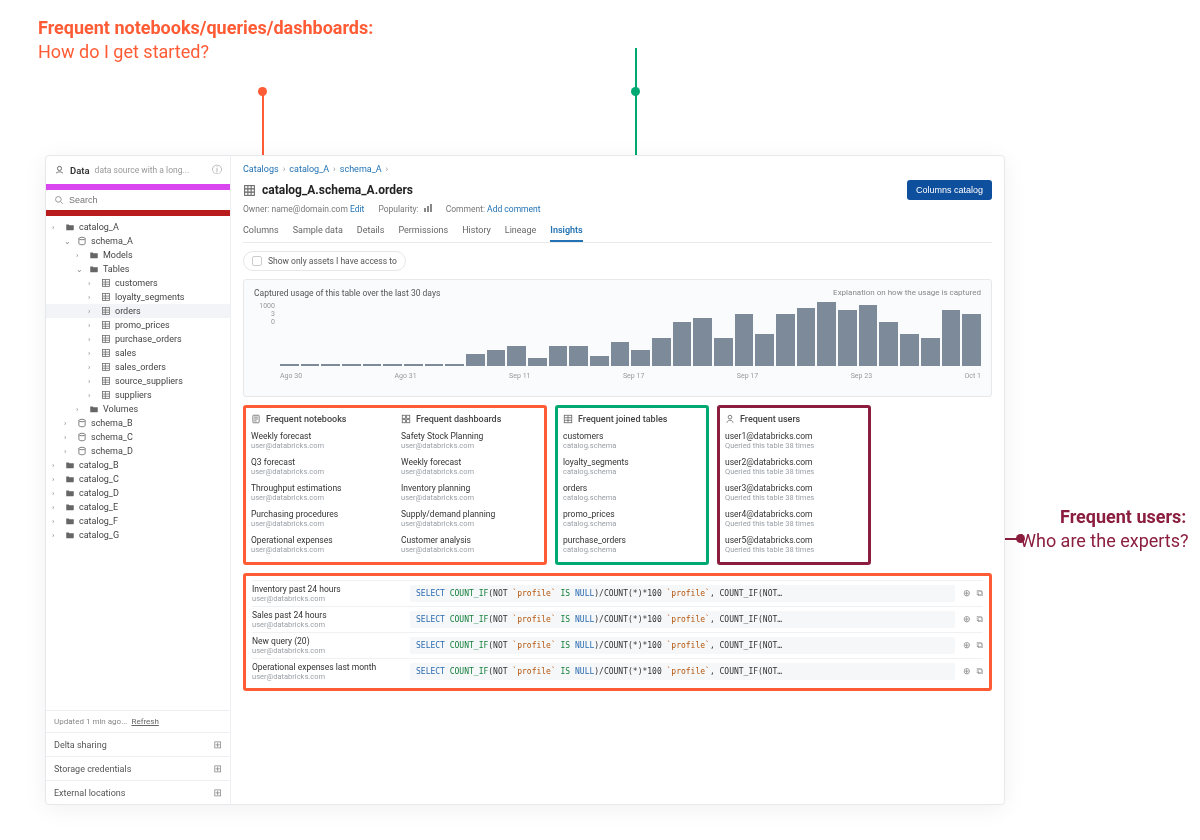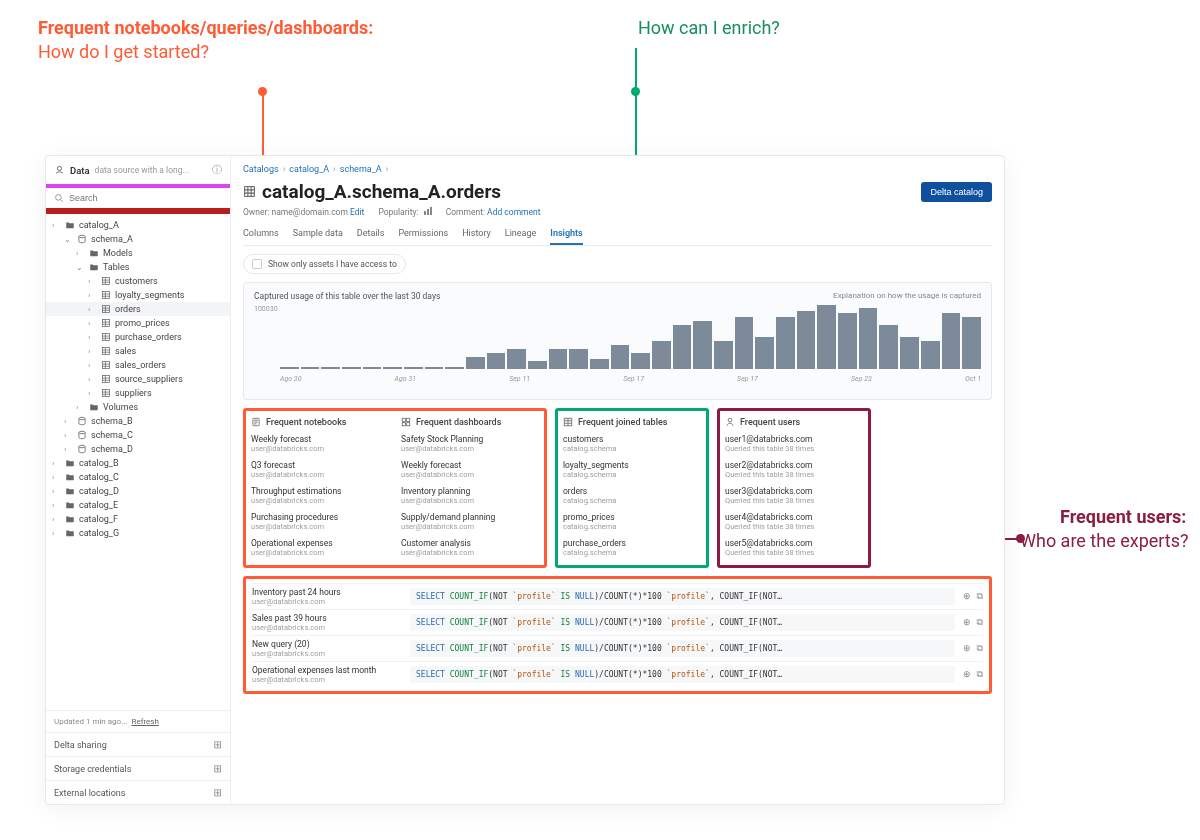--- a/index.html
+++ b/index.html
@@ -34,21 +34,21 @@
     border: 1px solid #e6e8eb;
     border-radius: 4px;
     box-shadow: 0 4px 24px rgba(0,0,0,0.06);
     display: flex;
     font-size: 9px;
     color: #333;
   }
 
   
   .sidebar { width: 185px; border-right: 1px solid #edeff2; display: flex; flex-direction: column; }
-  .side-head { display: flex; align-items: center; padding: 7px 8px; gap: 5px; border-bottom: 4px solid #d946ef; }
+  .side-head { display: flex; align-items: center; padding: 7px 8px; gap: 5px; border-bottom: 6px solid #d946ef; }
   .side-head .label { font-weight: 600; font-size: 9.5px; }
   .side-head .desc  { color: #999; font-size: 8.5px; white-space: nowrap; overflow: hidden; text-overflow: ellipsis; flex: 1; }
   .side-head .info  { color: #999; font-size: 10px; margin-left: auto; }
   .search-row { display: flex; align-items: center; gap: 5px; padding: 5px 8px; border-bottom: 6px solid #b91c1c; color: #999; }
   .search-row input { border: none; outline: none; font-size: 9px; flex: 1; color: #555; }
   .tree { flex: 1; overflow: auto; padding: 4px 0; }
   .tree-item { display: flex; align-items: center; gap: 4px; padding: 2px 6px; color: #444; cursor: pointer; white-space: nowrap; }
   .tree-item.selected { background: #f2f4f7; }
   .tree-item .chev { width: 8px; display: inline-block; color: #888; font-size: 8px; }
   .tree-item .ico { width: 11px; display: inline-flex; justify-content: center; color: #666; }
@@ -62,43 +62,43 @@
   .updated { padding: 6px 8px; font-size: 8px; color: #888; display: flex; gap: 4px; }
   .updated a { color: #666; text-decoration: underline; cursor: pointer; }
   .footer-row { display: flex; justify-content: space-between; align-items: center; padding: 6px 8px; border-top: 1px solid #edeff2; color: #555; cursor: pointer; }
   .footer-row .plus { color: #888; font-size: 10px; }
 
   
   .main { flex: 1; padding: 8px 12px 4px; overflow: hidden; display: flex; flex-direction: column; }
   .breadcrumb { display: flex; align-items: center; gap: 4px; color: #2272b4; font-size: 9px; }
   .breadcrumb .sep { color: #999; }
   .title-row { display: flex; align-items: center; justify-content: space-between; margin: 6px 0 4px; }
-  .title-row h1 { font-size: 19px; font-weight: 700; display: flex; align-items: center; gap: 6px; color: #222; }
+  .title-row h1 { font-size: 12px; font-weight: 700; display: flex; align-items: center; gap: 6px; color: #222; }
   .title-row h1 svg { width: 13px; height: 13px; color: #666; }
   .create-btn { background: #0e4f9e; color: #fff; border: none; border-radius: 3px; padding: 5px 9px; font-size: 9px; cursor: pointer; }
 
   .meta-row { display: flex; gap: 14px; color: #777; font-size: 8.5px; align-items: center; margin-bottom: 6px; }
   .meta-row .link { color: #2272b4; cursor: pointer; }
 
   .tabs { display: flex; gap: 14px; border-bottom: 1px solid #e8eaec; font-size: 9px; color: #666; }
   .tabs .tab { padding: 5px 0; cursor: pointer; }
   .tabs .tab.active { color: #2272b4; border-bottom: 2px solid #2272b4; font-weight: 600; }
 
   .checkbox-row { margin: 8px 0; display: flex; align-items: flex-end; gap: 6px; border: 1px solid #e5e7ea; border-radius: 10px; padding: 4px 8px; width: fit-content; color: #555; font-size: 8.5px; }
   .checkbox-row .box { width: 10px; height: 10px; border: 1px solid #ccc; border-radius: 2px; }
 
   
   .chart-box { border: 1px solid #e6e8eb; border-radius: 3px; padding: 8px 10px 16px; margin-bottom: 8px; background: #fafbfc; }
   .chart-head { display: flex; justify-content: space-between; font-size: 8.5px; color: #555; margin-bottom: 4px; }
   .chart-head .right { color: #888; font-size: 8px; }
   .chart { position: relative; height: 78px; }
-  .yaxis { position: absolute; left: 0; top: 0; bottom: 14px; width: 24px; display: flex; flex-direction: row; font-size: 7px; color: #999; text-align: right; padding-right: 3px; }
+  .yaxis { position: absolute; left: 0; top: 0; bottom: 14px; width: 24px; display: flex; flex-direction: column; font-size: 7px; color: #999; text-align: right; padding-right: 3px; }
   .plot { position: absolute; left: 26px; right: 0; top: 0; bottom: 14px; display: flex; align-items: flex-end; gap: 2px; }
   .bar { flex: 1; background: #7d8a9a; }
-  .xaxis { position: absolute; left: 26px; right: 0; bottom: 0; display: flex; justify-content: space-between; font-size: 7px; color: #999; font-style: italic; }
+  .xaxis { position: absolute; left: 26px; right: 0; bottom: 0; display: flex; justify-content: space-between; font-size: 7px; color: #999; }
 
   
   .cards-row { display: flex; gap: 8px; margin-bottom: 8px; position: relative; z-index: 3; }
   .card-group { display: flex; gap: 8px; border-radius: 3px; padding: 3px; }
   .card-group.orange { border: 3px solid #ff5c35; }
   .card-group.green  { border: 3px solid #00a972; }
   .card-group.maroon { border: 3px solid #8b1e3f; }
   .card { width: 142px; background: #fff; }
   .card-head { display: flex; align-items: center; gap: 5px; font-size: 9px; color: #444; padding: 3px 2px 5px; font-weight: 500; }
   .card-head svg { width: 10px; height: 10px; color: #666; }
@@ -126,21 +126,20 @@
 
 </style>
 </head>
 <body>
 
 <div class="callout callout-orange" style="left:38px; top:16px; width:360px;">
   <div class="title">Frequent notebooks/queries/dashboards:</div>
   <div class="sub">How do I get started?</div>
 </div>
 <div class="callout callout-green" style="left:638px; top:16px; width:200px;">
-  <div class="sub">How can I enrich?</div>
 </div>
 <div class="callout callout-maroon" style="left:1020px; top:505px; width:170px;">
   <div class="title">Frequent users:</div>
   <div class="sub">Who are the experts?</div>
 </div>
 
 <div style="color:#ff5c35">
   <div class="dot" style="left:258px; top:87px;"></div>
   <div class="line" style="left:262px; top:91px; width:2px; height:385px;"></div>
 </div>
@@ -433,21 +432,21 @@
       </div>
 
     <div class="title-row">
       <h1>
         <svg viewBox="0 0 16 16" fill="none" stroke="#666" stroke-width="1.3">
             <rect x="2" y="2" width="12" height="12"></rect>
             <path d="M2 6h12M2 10h12M6 2v12M10 2v12"></path>
           </svg>
         <span>catalog_A.schema_A.orders</span>
       </h1>
-      <button class="create-btn">Delta catalog</button>
+      <button class="create-btn">Columns catalog</button>
     </div>
 
     <div class="meta-row">
       <span><span>Owner:</span> <span>name@domain.com</span> <span class="link">Edit</span></span>
       <span><span>Popularity:</span>
         <span style="display:inline-flex;align-items:flex-end;gap:1px;margin-left:3px;">
           <span style="width:2px;height:4px;background:#888"></span>
             <span style="width:2px;height:6px;background:#888"></span>
             <span style="width:2px;height:8px;background:#888"></span>
         </span>
@@ -672,21 +671,21 @@
               <div class="s">user@databricks.com</div>
             </div>
             <div class="sql"><span class="kw">SELECT</span> <span class="fn">COUNT_IF</span>(NOT <span class="str">`profile`</span> <span class="fn">IS</span> <span class="kw">NULL</span>)/COUNT(*)*100 <span class="str">`profile`</span>, COUNT_IF(NOT…</div>
             <div class="actions">
               <span>⊕</span>
               <span>⧉</span>
             </div>
           </div>
           <div class="qrow">
             <div class="qmeta">
-              <div class="t">Sales past 39 hours</div>
+              <div class="t">Sales past 24 hours</div>
               <div class="s">user@databricks.com</div>
             </div>
             <div class="sql"><span class="kw">SELECT</span> <span class="fn">COUNT_IF</span>(NOT <span class="str">`profile`</span> <span class="fn">IS</span> <span class="kw">NULL</span>)/COUNT(*)*100 <span class="str">`profile`</span>, COUNT_IF(NOT…</div>
             <div class="actions">
               <span>⊕</span>
               <span>⧉</span>
             </div>
           </div>
           <div class="qrow">
             <div class="qmeta">

